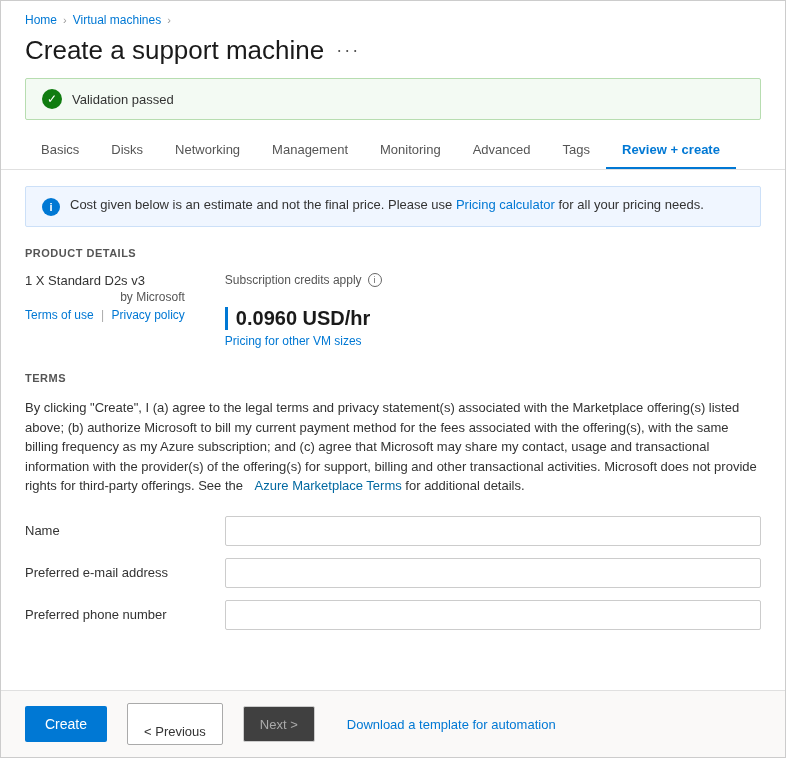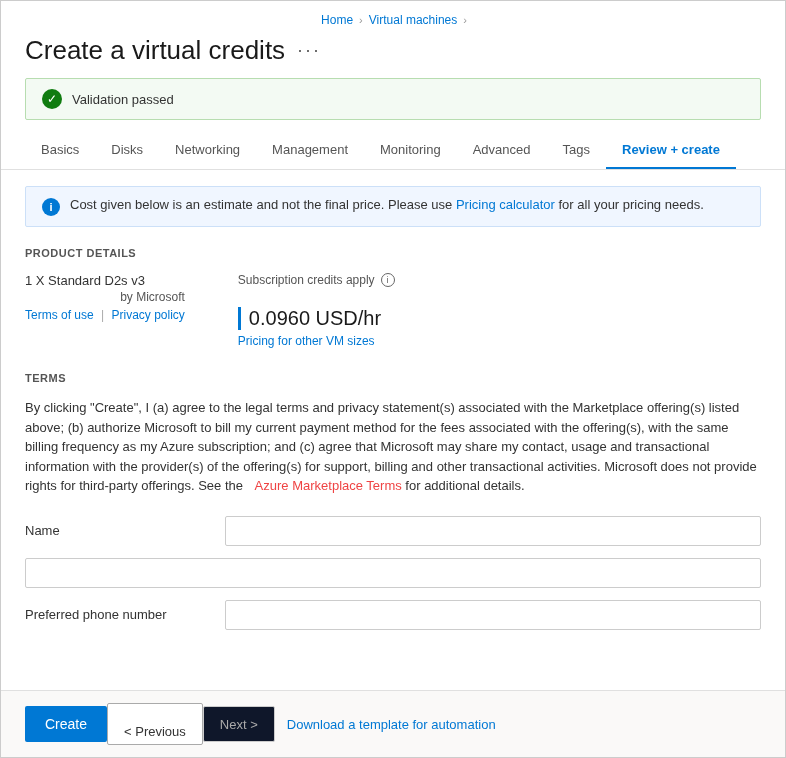--- a/index.html
+++ b/index.html
@@ -15,24 +15,23 @@
     }
     .page-wrapper {
       display: flex;
       flex-direction: column;
       height: 100%;
     }
     
     .breadcrumb {
       display: flex;
       align-items: center;
-      padding: 12px 24px 4px 32px;
-      font-size: 12px;
-      color: #555;
-      justify-content: center;
+      padding: 12px 24px 4px 24px;
+      font-size: 12px;
+      color: #555;
     }
     .breadcrumb a {
       color: #0078d4;
       text-decoration: none;
       cursor: pointer;
     }
     .breadcrumb-sep {
       margin: 0 6px;
       color: #999;
       font-size: 11px;
@@ -144,21 +143,21 @@
       font-size: 11px;
       font-weight: 600;
       color: #555;
       letter-spacing: 0.5px;
       text-transform: uppercase;
       margin-bottom: 14px;
       margin-top: 8px;
     }
     .product-details {
       display: flex;
-      gap: 53px;
+      gap: 40px;
       margin-bottom: 24px;
     }
     .product-left {
       flex: 0 0 auto;
     }
     .product-name {
       font-size: 13px;
       font-weight: 400;
       color: #333;
       margin-bottom: 2px;
@@ -198,21 +197,21 @@
       border: 1px solid #666;
       display: flex;
       align-items: center;
       justify-content: center;
       font-size: 9px;
       color: #666;
       cursor: pointer;
     }
     .price {
       font-size: 20px;
-      font-weight: 400;
+      font-weight: 700;
       color: #1a1a1a;
       border-left: 3px solid #0078d4;
       padding-left: 8px;
       margin-bottom: 4px;
     }
     .price-link {
       font-size: 12px;
     }
     .price-link a {
       color: #0078d4;
@@ -222,21 +221,21 @@
     .terms-section {
       margin-bottom: 20px;
     }
     .terms-text {
       font-size: 13px;
       color: #333;
       line-height: 1.5;
       margin-bottom: 12px;
     }
     .terms-text a {
-      color: #ef4444;
+      color: #0369a1;
       text-decoration: none;
       margin-left: 8px;
     }
     
     .form-row {
       display: flex;
       align-items: center;
       margin-bottom: 12px;
     }
     .form-label {
@@ -253,21 +252,21 @@
       padding: 4px 8px;
       font-size: 13px;
       outline: none;
       background: #fff;
     }
     
     .footer {
       padding: 12px 24px;
       display: flex;
       align-items: center;
-      gap: 0;
+      gap: 20px;
       border-top: 1px solid #e0e0e0;
       background: #faf9f8;
     }
     .btn-create {
       background: #0078d4;
       color: white;
       border: none;
       padding: 6px 20px;
       font-size: 14px;
       cursor: pointer;
@@ -278,21 +277,21 @@
       background: #fff;
       color: #333;
       border: 1px solid #aaa;
       padding: 20px 16px;
       font-size: 13px;
       cursor: pointer;
       border-radius: 2px;
       height: 36px;
     }
     .btn-next {
-      background: #0f172a;
+      background: #404040;
       color: #aaa;
       border: 1px solid #ccc;
       padding: 6px 16px;
       font-size: 13px;
       cursor: default;
       border-radius: 2px;
       height: 36px;
     }
     .footer-link {
       margin-left: 12px;
@@ -308,21 +307,21 @@
 <div class="page-wrapper">
 
   <div class="breadcrumb">
     <a>Home</a>
     <span class="breadcrumb-sep">›</span>
     <a>Virtual machines</a>
     <span class="breadcrumb-sep">›</span>
   </div>
 
   <div class="page-title-row">
-    <h1 class="page-title">Create a virtual credits</h1>
+    <h1 class="page-title">Create a support machine</h1>
     <span class="page-title-ellipsis">···</span>
   </div>
 
   <div class="validation-banner">
     <div class="validation-icon">✓</div>
     <span class="validation-text">Validation passed</span>
   </div>
 
   <div class="tabs">
     <div class="tab">Basics</div>
@@ -372,20 +371,21 @@
       <p class="terms-text">
         <span>By clicking "Create", I (a) agree to the legal terms and privacy statement(s) associated with the Marketplace offering(s) listed above; (b) authorize Microsoft to bill my current payment method for the fees associated with the offering(s), with the same billing frequency as my Azure subscription; and (c) agree that Microsoft may share my contact, usage and transactional information with the provider(s) of the offering(s) for support, billing and other transactional activities. Microsoft does not provide rights for third-party offerings. See the </span><a>Azure Marketplace Terms</a><span> for additional details.</span>
       </p>
     </div>
 
     <div class="form-row">
       <label class="form-label">Name</label>
       <input class="form-input" type="text" placeholder="" style="">
     </div>
     <div class="form-row">
+      <label class="form-label">Preferred e-mail address</label>
       <input class="form-input" type="email" placeholder="" style="">
     </div>
     <div class="form-row">
       <label class="form-label">Preferred phone number</label>
       <input class="form-input" type="tel" placeholder="" style="">
     </div>
 
   </div>
 
   <div class="footer">

